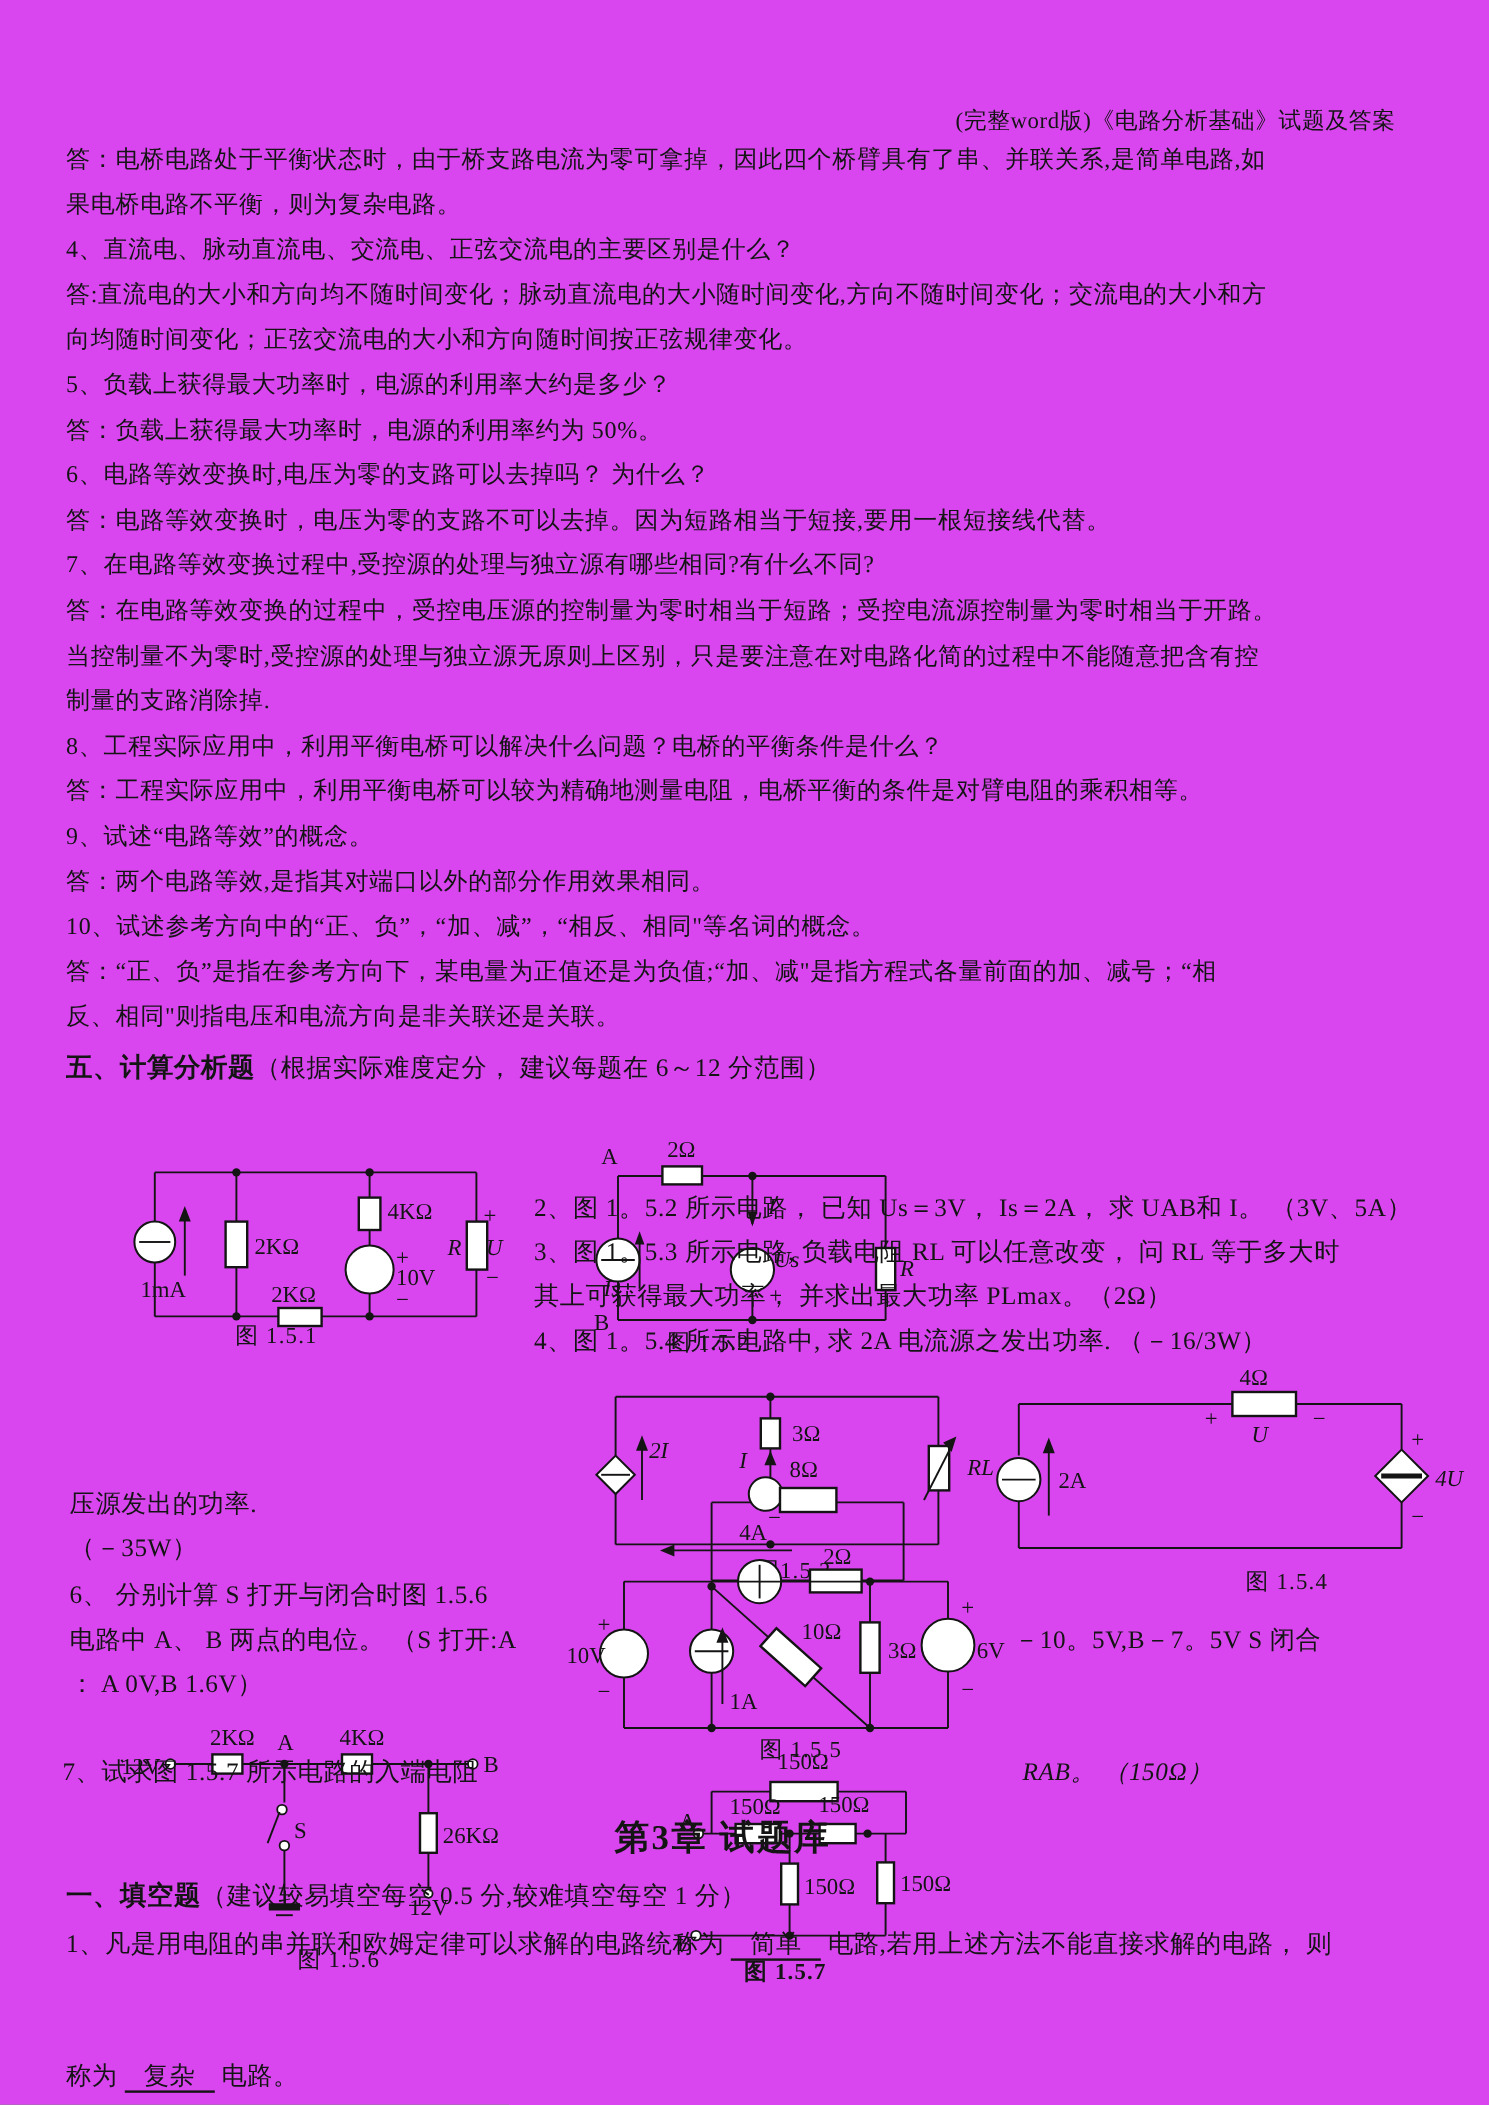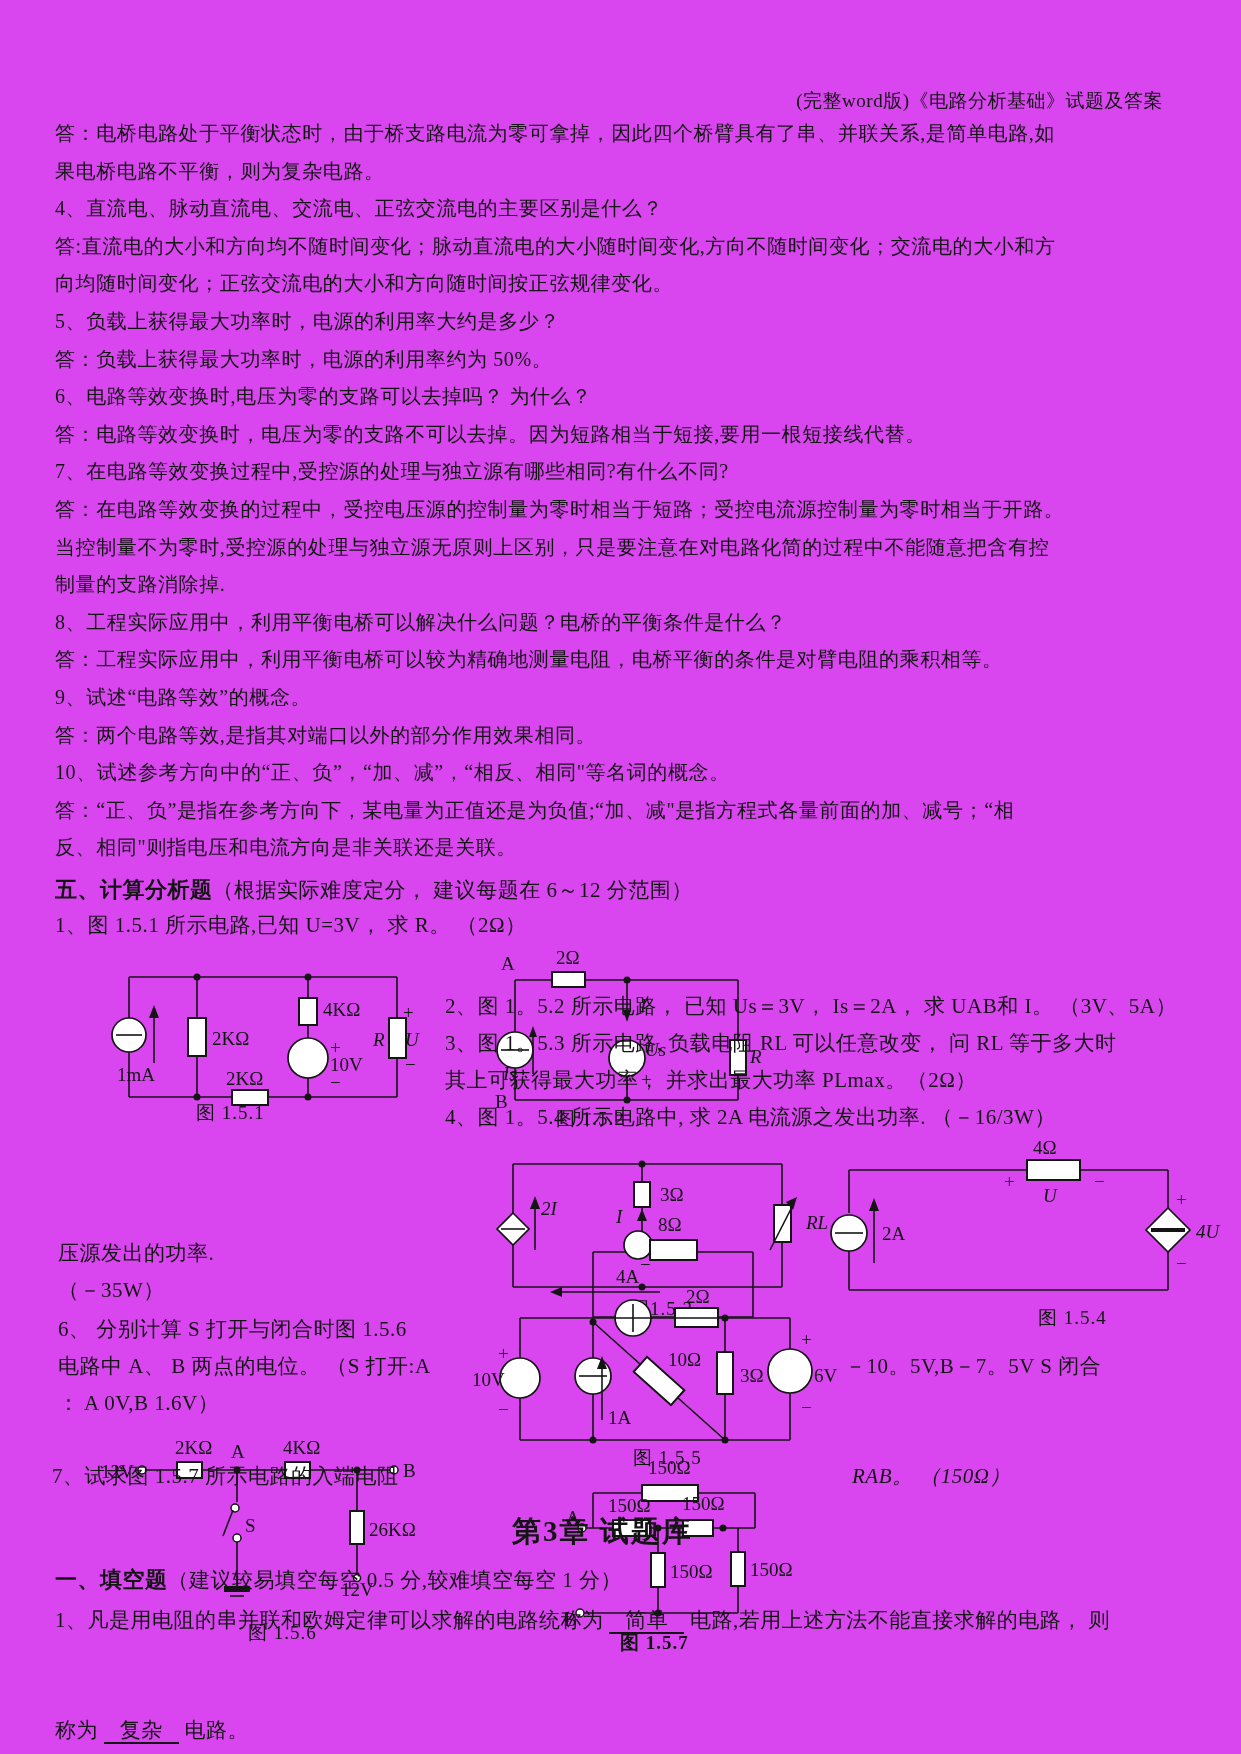--- a/index.html
+++ b/index.html
@@ -49,21 +49,20 @@
 9、试述“电路等效”的概念。
 答：两个电路等效,是指其对端口以外的部分作用效果相同。
 10、试述参考方向中的“正、负”，“加、减”，“相反、相同"等名词的概念。
 答：“正、负”是指在参考方向下，某电量为正值还是为负值;“加、减"是指方程式各量前面的加、减号；“相
 反、相同"则指电压和电流方向是非关联还是关联。</div>
 
   <div class="t" style="left:55px;top:875px;">
     <span class="bld">五、计算分析题</span><span>（根据实际难度定分， 建议每题在 6～12 分范围）</span>
   </div>
 
-  <div class="t" style="left:55px;top:911px;">1、图 1.5.1 所示电路,已知 U=3V， 求 R。 （2Ω）</div>
 
   <svg style="left:95px;top:963px;" width="330" height="170" viewBox="0 0 330 170">
     <path class="w" d="M34,14 H302 M34,14 V55 M34,89 V134 M34,134 H302 M302,14 V55 M302,95 V134
          M102,14 V55 M102,93 V134 M213,14 V35 M213,62 V75 M213,115 V134"></path>
     <circle class="src" cx="34" cy="72" r="17"></circle>
     <path class="w" d="M21,72 H47"></path>
     <path class="w" d="M59,100 V50"></path>
     <polygon class="ar" points="59,42 54,55 64,55"></polygon>
     <rect class="rz" x="93" y="55" width="18" height="38"></rect>
     <rect class="rz" x="137" y="127" width="36" height="15"></rect>

